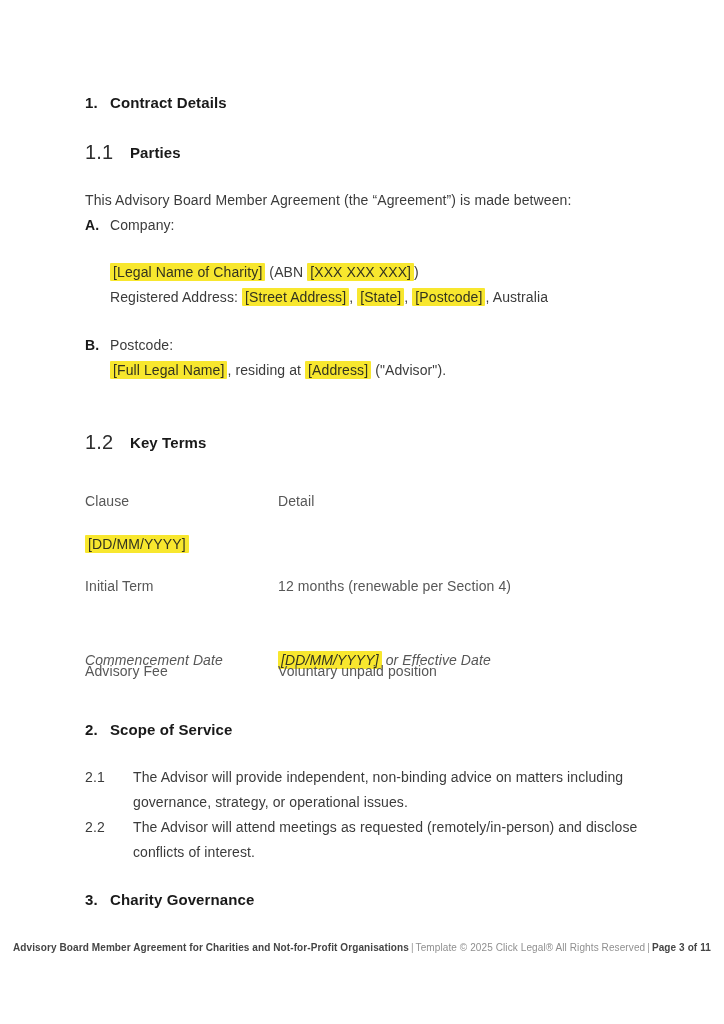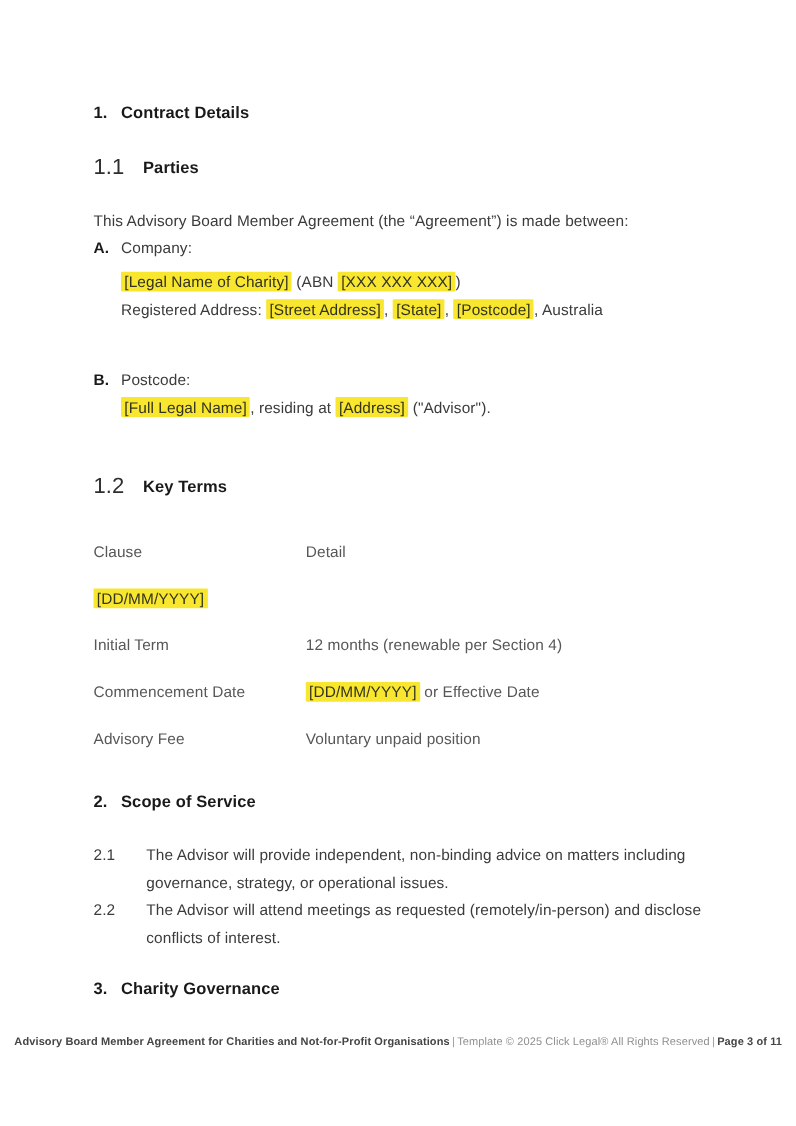--- a/index.html
+++ b/index.html
@@ -78,21 +78,21 @@
     <span>Parties</span>
   </div>
 
   <div class="abs body-text" style="top:188px; width:560px;">This Advisory Board Member Agreement (the “Agreement”) is made between:</div>
 
   <div class="abs body-text party-row" style="top:213px;">
     <span class="party-label">A.</span>
     <span>Company:</span>
   </div>
 
-  <div class="abs body-text indent" style="top:244px; width:560px;">
+  <div class="abs body-text indent" style="top:260px; width:560px;">
     <div>
       <span class="hl">[Legal Name of Charity]</span><span> (ABN </span><span class="hl">[XXX XXX XXX]</span><span>)</span>
     </div>
     <div>
       <span>Registered Address: </span><span class="hl">[Street Address]</span><span>, </span><span class="hl">[State]</span><span>, </span><span class="hl">[Postcode]</span><span>, Australia</span>
     </div>
   </div>
 
   <div class="abs body-text" style="top:333px; width:560px;">
     <div class="party-row">
@@ -116,21 +116,21 @@
 
   <div class="abs tbl-row" style="top:532px;">
     <span><span class="hl">[DD/MM/YYYY]</span></span>
   </div>
 
   <div class="abs tbl-row" style="top:574px;">
     <span class="col-clause">Initial Term</span>
     <span>12 months (renewable per Section 4)</span>
   </div>
 
-  <div class="abs tbl-row" style="top:617px;">
+  <div class="abs tbl-row" style="top:648px;font-style:italic;">
     <span class="col-clause">Commencement Date</span>
     <span><span class="hl">[DD/MM/YYYY]</span><span> or Effective Date</span></span>
   </div>
 
   <div class="abs tbl-row" style="top:659px;">
     <span class="col-clause">Advisory Fee</span>
     <span>Voluntary unpaid position</span>
   </div>
 
   <div class="abs heading" style="top:717px;">

